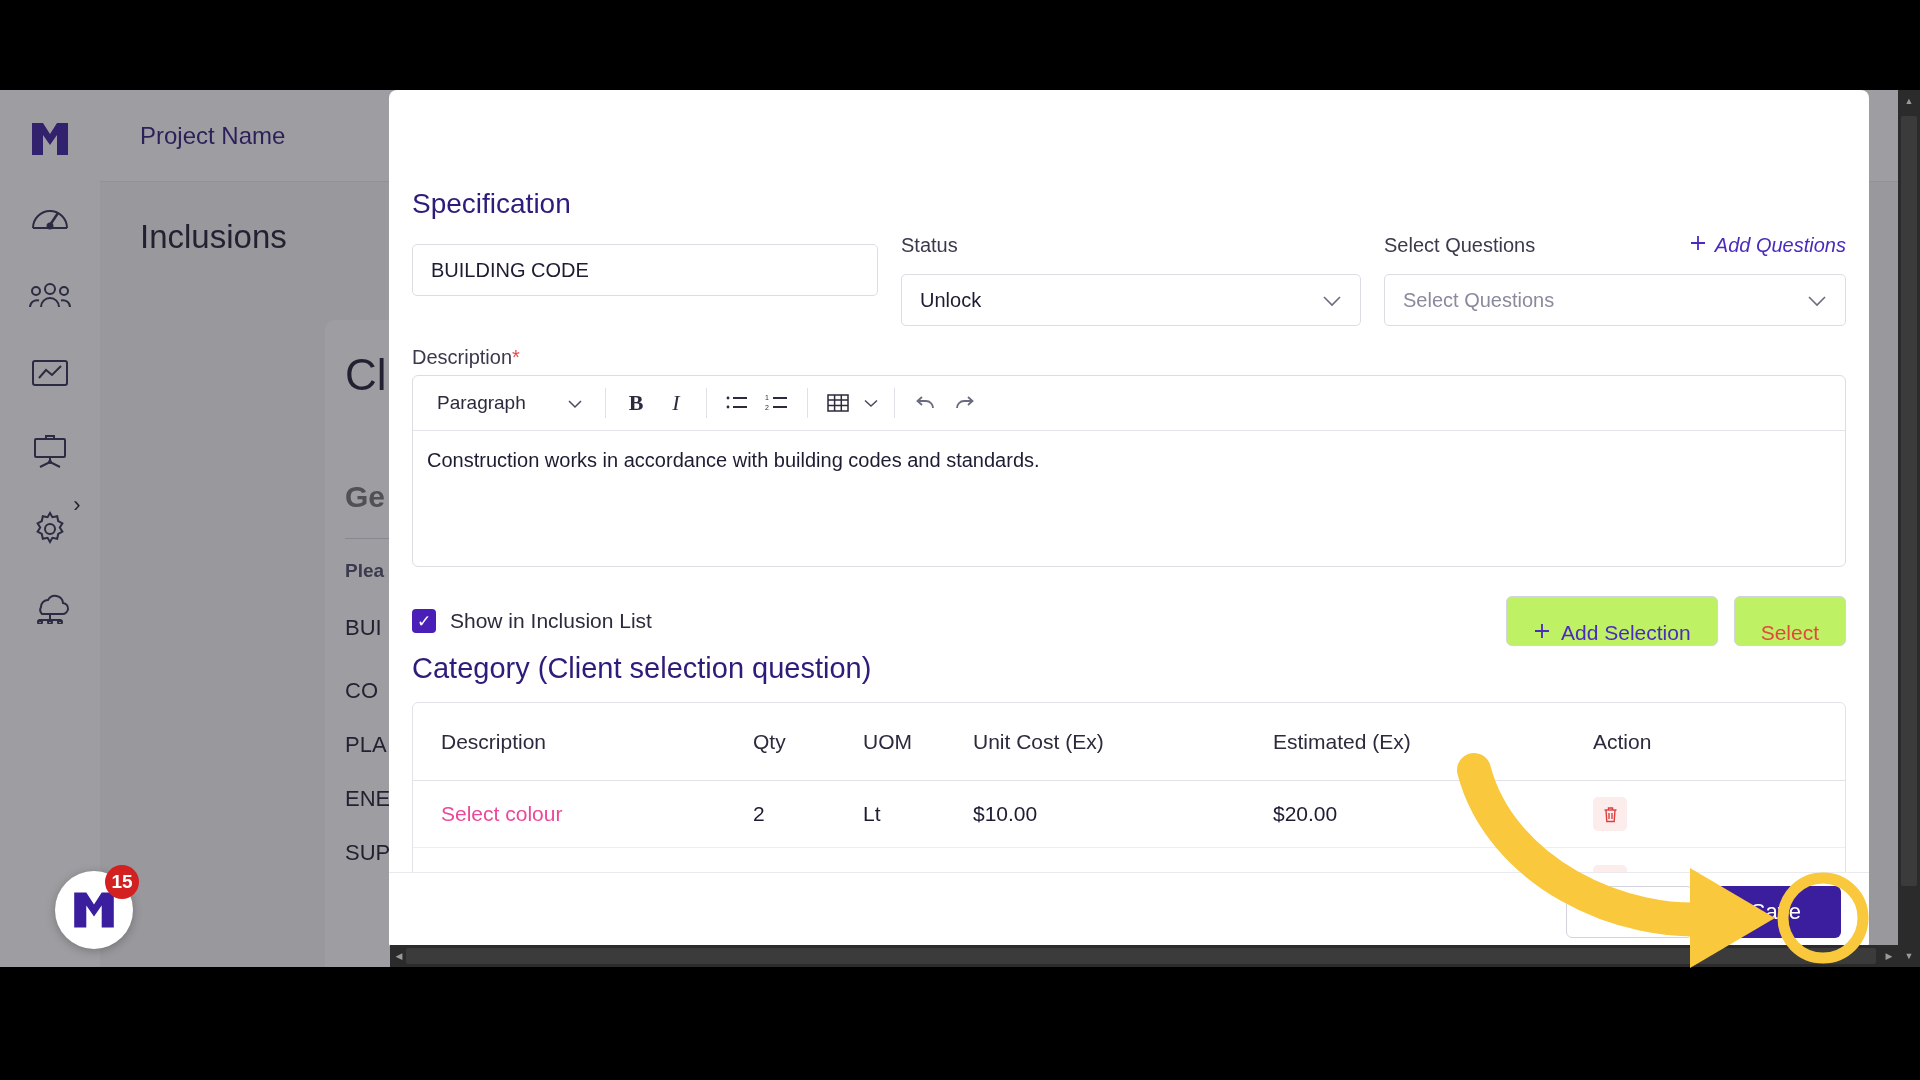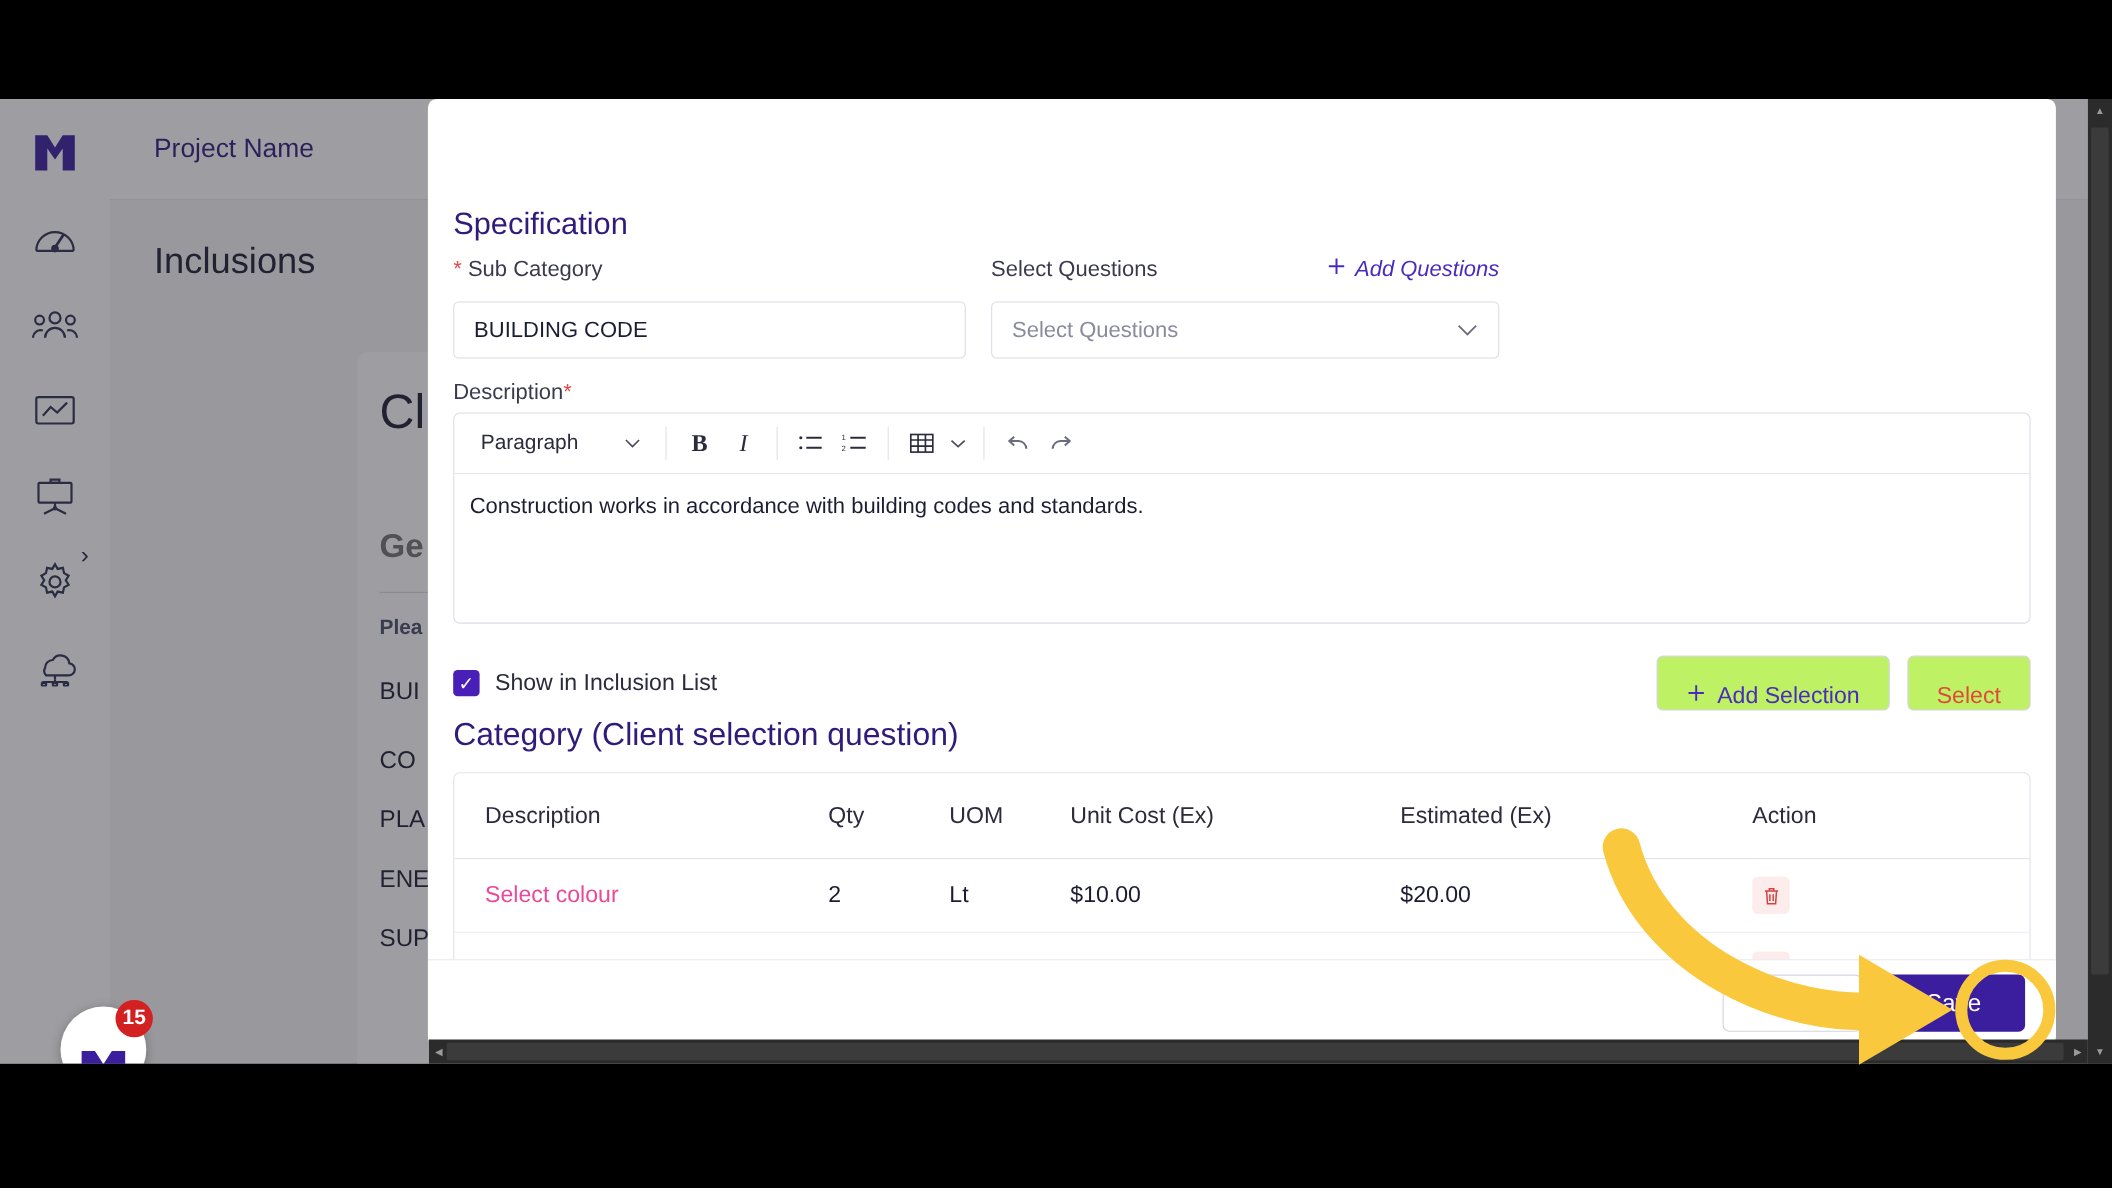--- a/index.html
+++ b/index.html
@@ -303,25 +303,25 @@
     background: #3b3b3b; border-radius: 2px;
   }
   #hscroll-bot {
     position: absolute; left: 0; top: 967px;
     width: 1920px; height: 22px;
     background: #000;
   }
 
   
   #chat-bubble {
-    position: absolute; left: 55px; top: 825px;
+    position: absolute; left: 55px; top: 781px;
     width: 78px; height: 78px;
     border-radius: 50%;
     background: #ffffff;
-    display: flex; align-items: flex-end; justify-content: center;
+    display: flex; align-items: center; justify-content: center;
     box-shadow: 0 2px 10px rgba(0,0,0,0.25);
   }
   #chat-badge {
     position: absolute; right: -6px; top: -6px;
     min-width: 34px; height: 34px; padding: 0 6px;
     border-radius: 17px;
     background: #d32020; color: #fff;
     font-size: 19px; font-weight: bold;
     display: flex; align-items: center; justify-content: center;
   }
@@ -437,31 +437,38 @@
     <div id="overlay"></div>
 
     <div id="modal">
       <div id="modal-body">
 
         <div class="spec-title">Specification</div>
 
         <div id="row-fields">
 
           <div class="field-col col-sub">
-            <div class="lbl-line">
-              <span class="field-label">
-                <span class="req-star">*</span>
-                <span>Sub Category</span>
-              </span>
-            </div>
             <div class="input-box">
               <span>BUILDING CODE</span>
             </div>
           </div>
 
+          <div class="field-col col-status">
+            <div class="lbl-line">
+              <span class="field-label">Status</span>
+            </div>
+            <div class="input-box select-box">
+              <span class="val">Unlock</span>
+              <span class="chev">
+                <svg width="20" height="12" viewBox="0 0 20 12" fill="none" stroke="#6b6b80" stroke-width="1.6">
+                    <path d="M2 2 L10 10 L18 2"></path>
+                  </svg>
+              </span>
+            </div>
+          </div>
 
           <div class="field-col col-quest">
             <div class="lbl-line">
               <span class="field-label">Select Questions</span>
               <span class="add-q-link">
                 <span>
                   <svg width="18" height="18" viewBox="0 0 18 18" stroke="#4a2bbd" stroke-width="1.8">
                       <path d="M9 2 V16 M2 9 H16"></path>
                     </svg>
                 </span>

